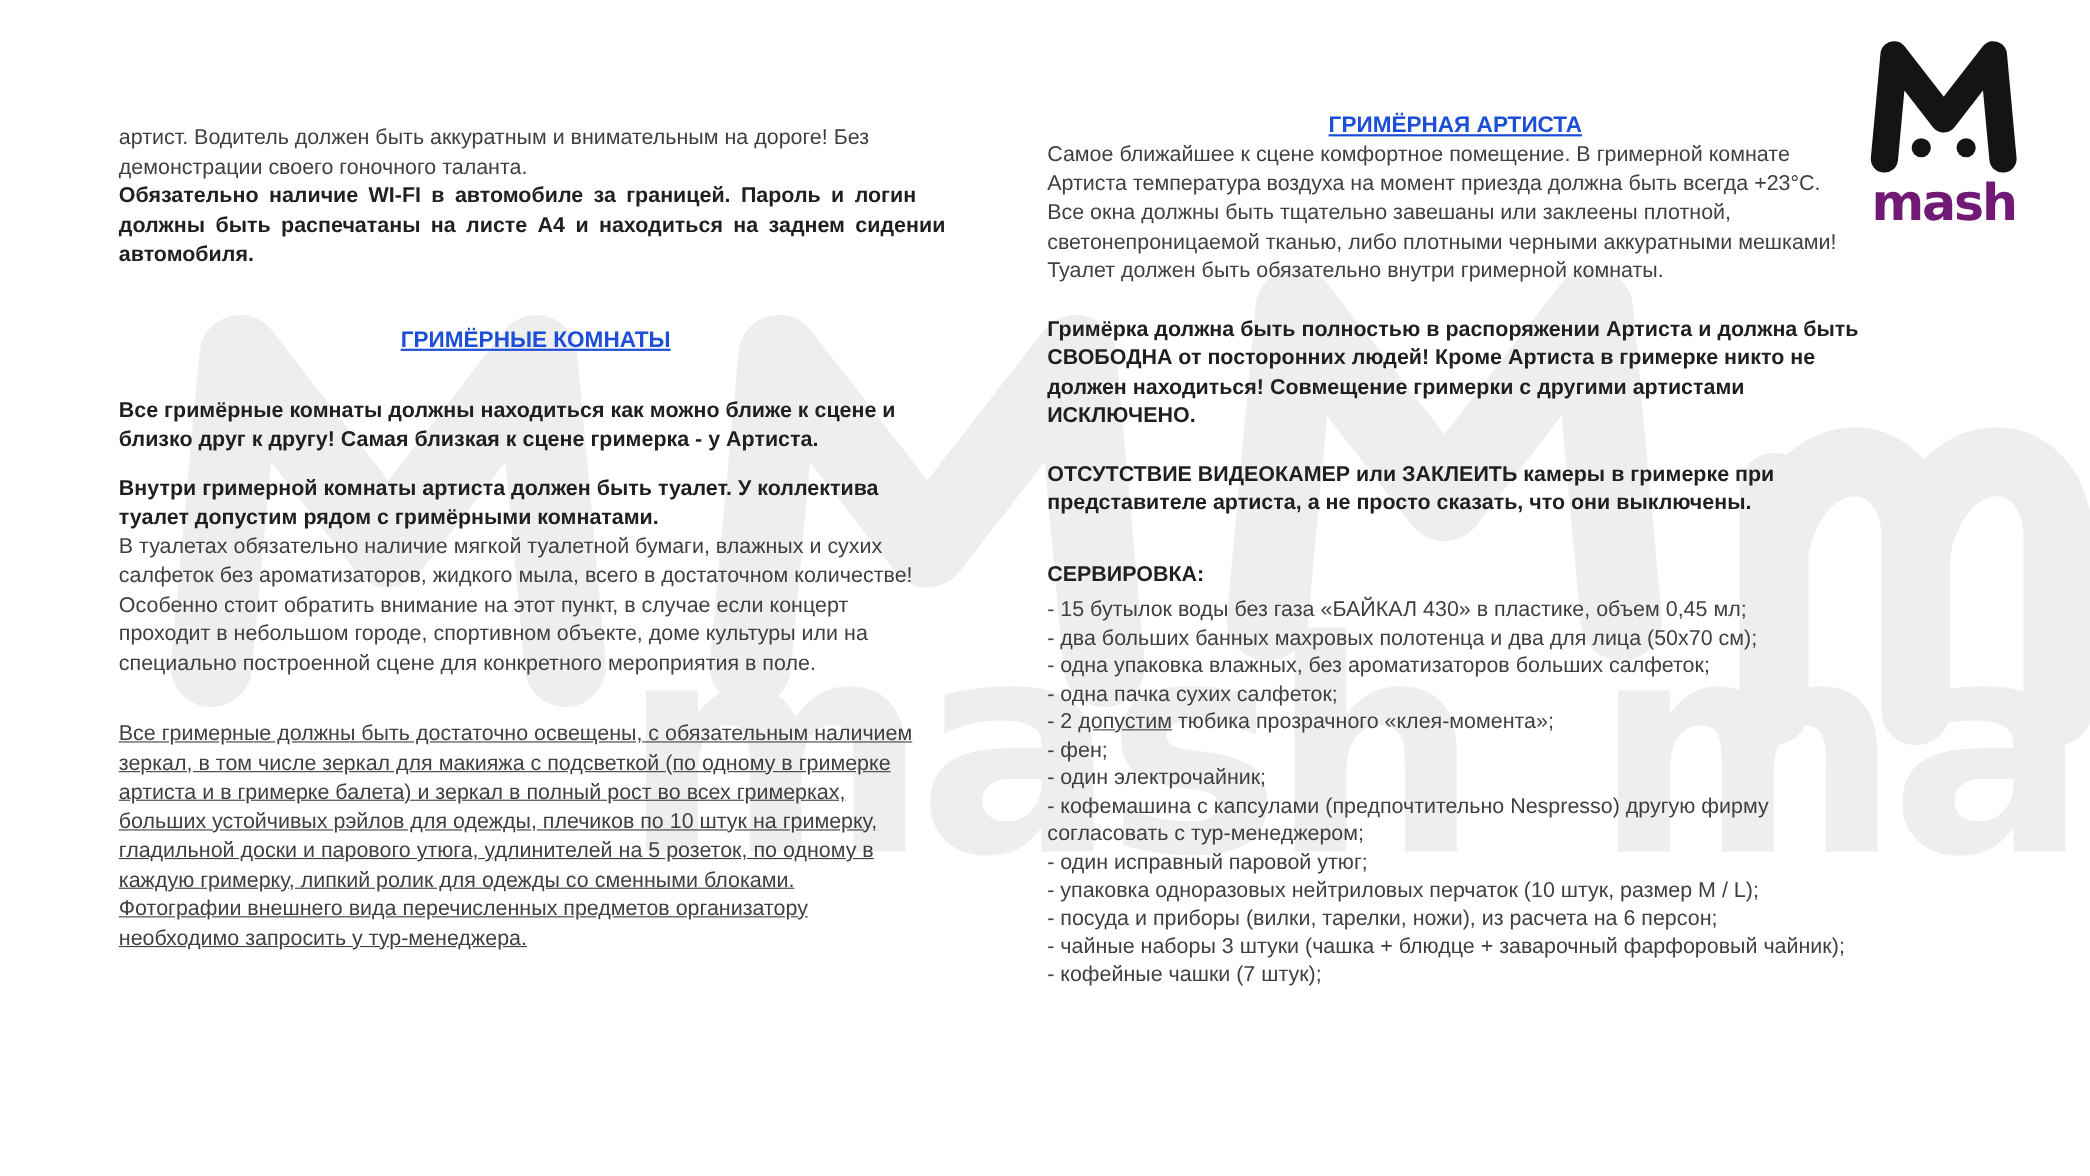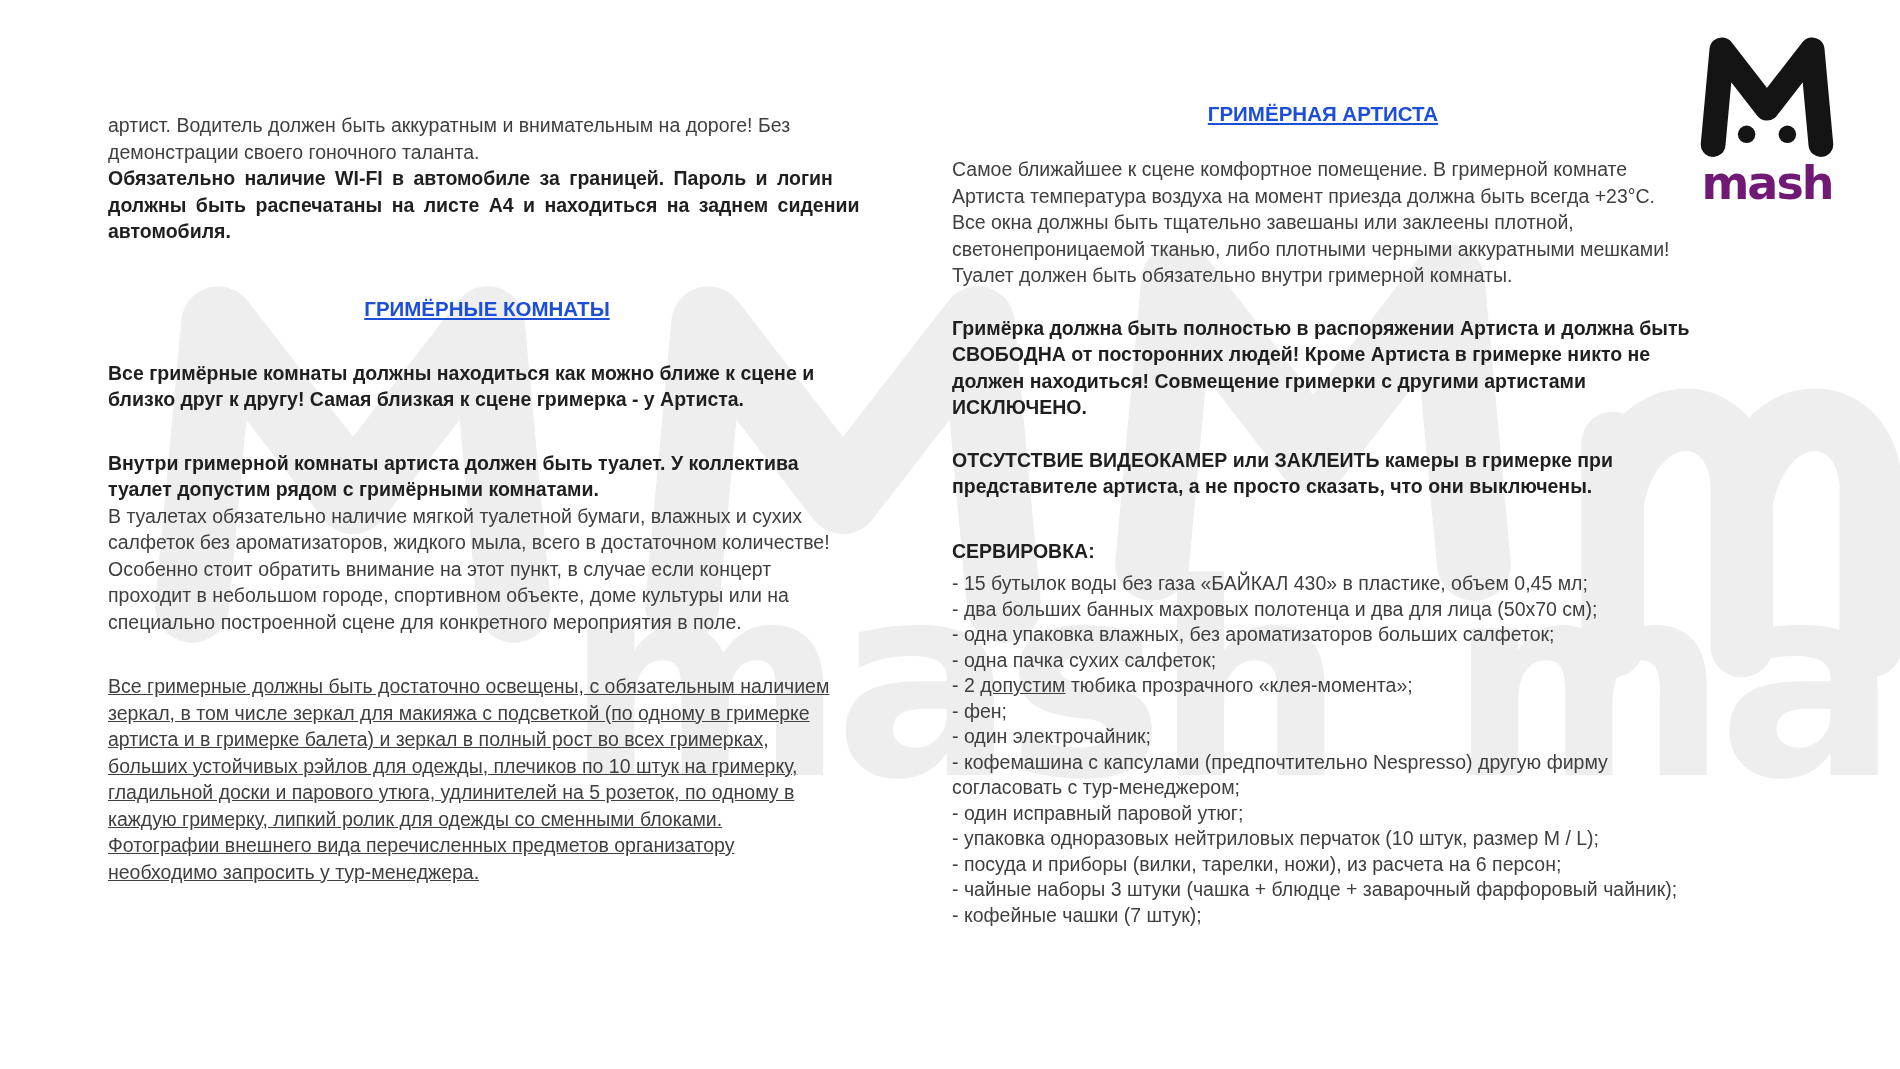--- a/index.html
+++ b/index.html
@@ -38,21 +38,21 @@
   .para { margin:0; white-space:pre-line; line-height:26.5px; color:#3f3f3f; }
   .bold  { font-weight:bold; color:#1f1f1f; }
   .uline { text-decoration:underline; }
   .wifi  { word-spacing:4px; }
 
   .section-heading {
     text-align:center; font-weight:bold; font-size:20.5px;
     color:#1d4ed8; text-decoration:underline; line-height:27px;
   }
   .mt-xl { margin-top:50px; }
-  .mt-lg { margin-top:37px; }
+  .mt-lg { margin-top:18px; }
   .mt-md { margin-top:26px; }
   .mt-sm { margin-top:38px; }
 
   .servings-list { margin-top:7px; }
   .servings-list .li { line-height:25.5px; white-space:pre-line; color:#3f3f3f; }
 </style>
 </head>
 <body>
 
 <div class="page">
@@ -112,21 +112,21 @@
 больших устойчивых рэйлов для одежды, плечиков по 10 штук на гримерку,
 гладильной доски и парового утюга, удлинителей на 5 розеток, по одному в
 каждую гримерку, липкий ролик для одежды со сменными блоками.
 Фотографии внешнего вида перечисленных предметов организатору
 необходимо запросить у тур-менеджера.</p>
     </div>
 
     <div class="col col-right">
       <div class="section-heading">ГРИМЁРНАЯ АРТИСТА</div>
 
-      <p class="para" style="margin-top:29px;">Самое ближайшее к сцене комфортное помещение. В гримерной комнате
+      <p class="para" style="">Самое ближайшее к сцене комфортное помещение. В гримерной комнате
 Артиста температура воздуха на момент приезда должна быть всегда +23°С.
 Все окна должны быть тщательно завешаны или заклеены плотной,
 светонепроницаемой тканью, либо плотными черными аккуратными мешками!
 Туалет должен быть обязательно внутри гримерной комнаты.</p>
 
       <p class="para bold mt-md">Гримёрка должна быть полностью в распоряжении Артиста и должна быть
 СВОБОДНА от посторонних людей! Кроме Артиста в гримерке никто не
 должен находиться! Совмещение гримерки с другими артистами
 ИСКЛЮЧЕНО.</p>
 

